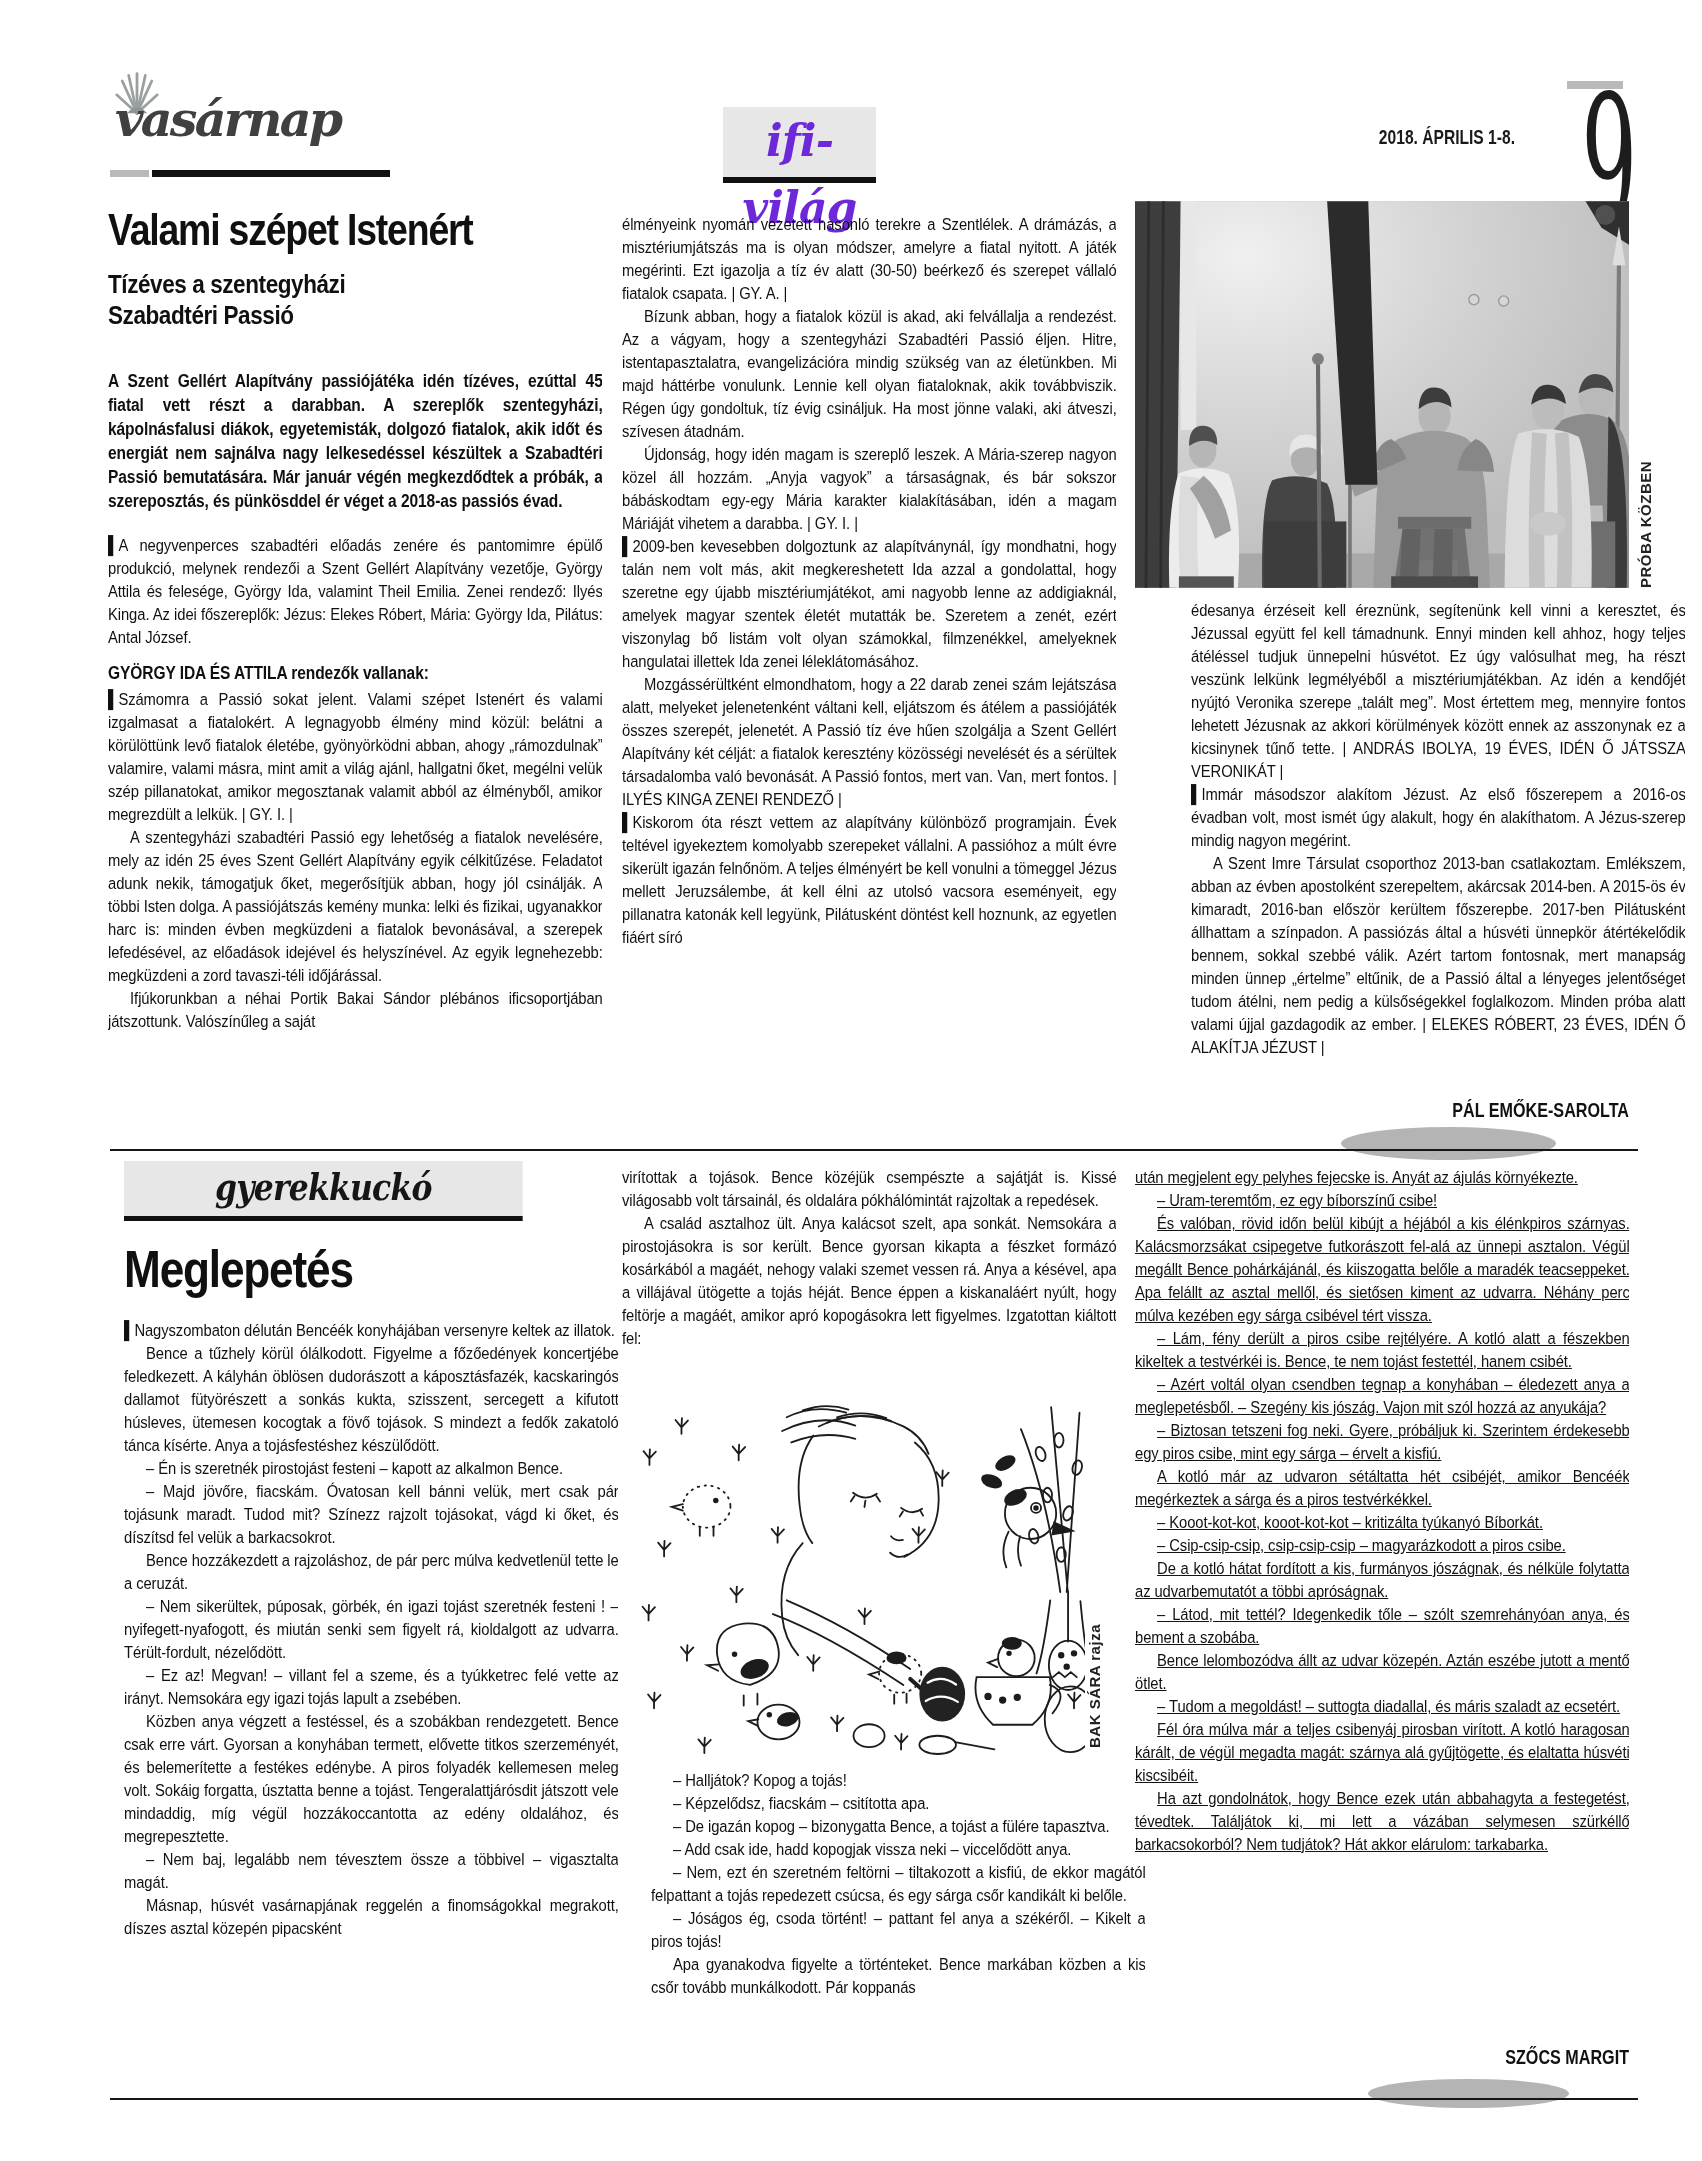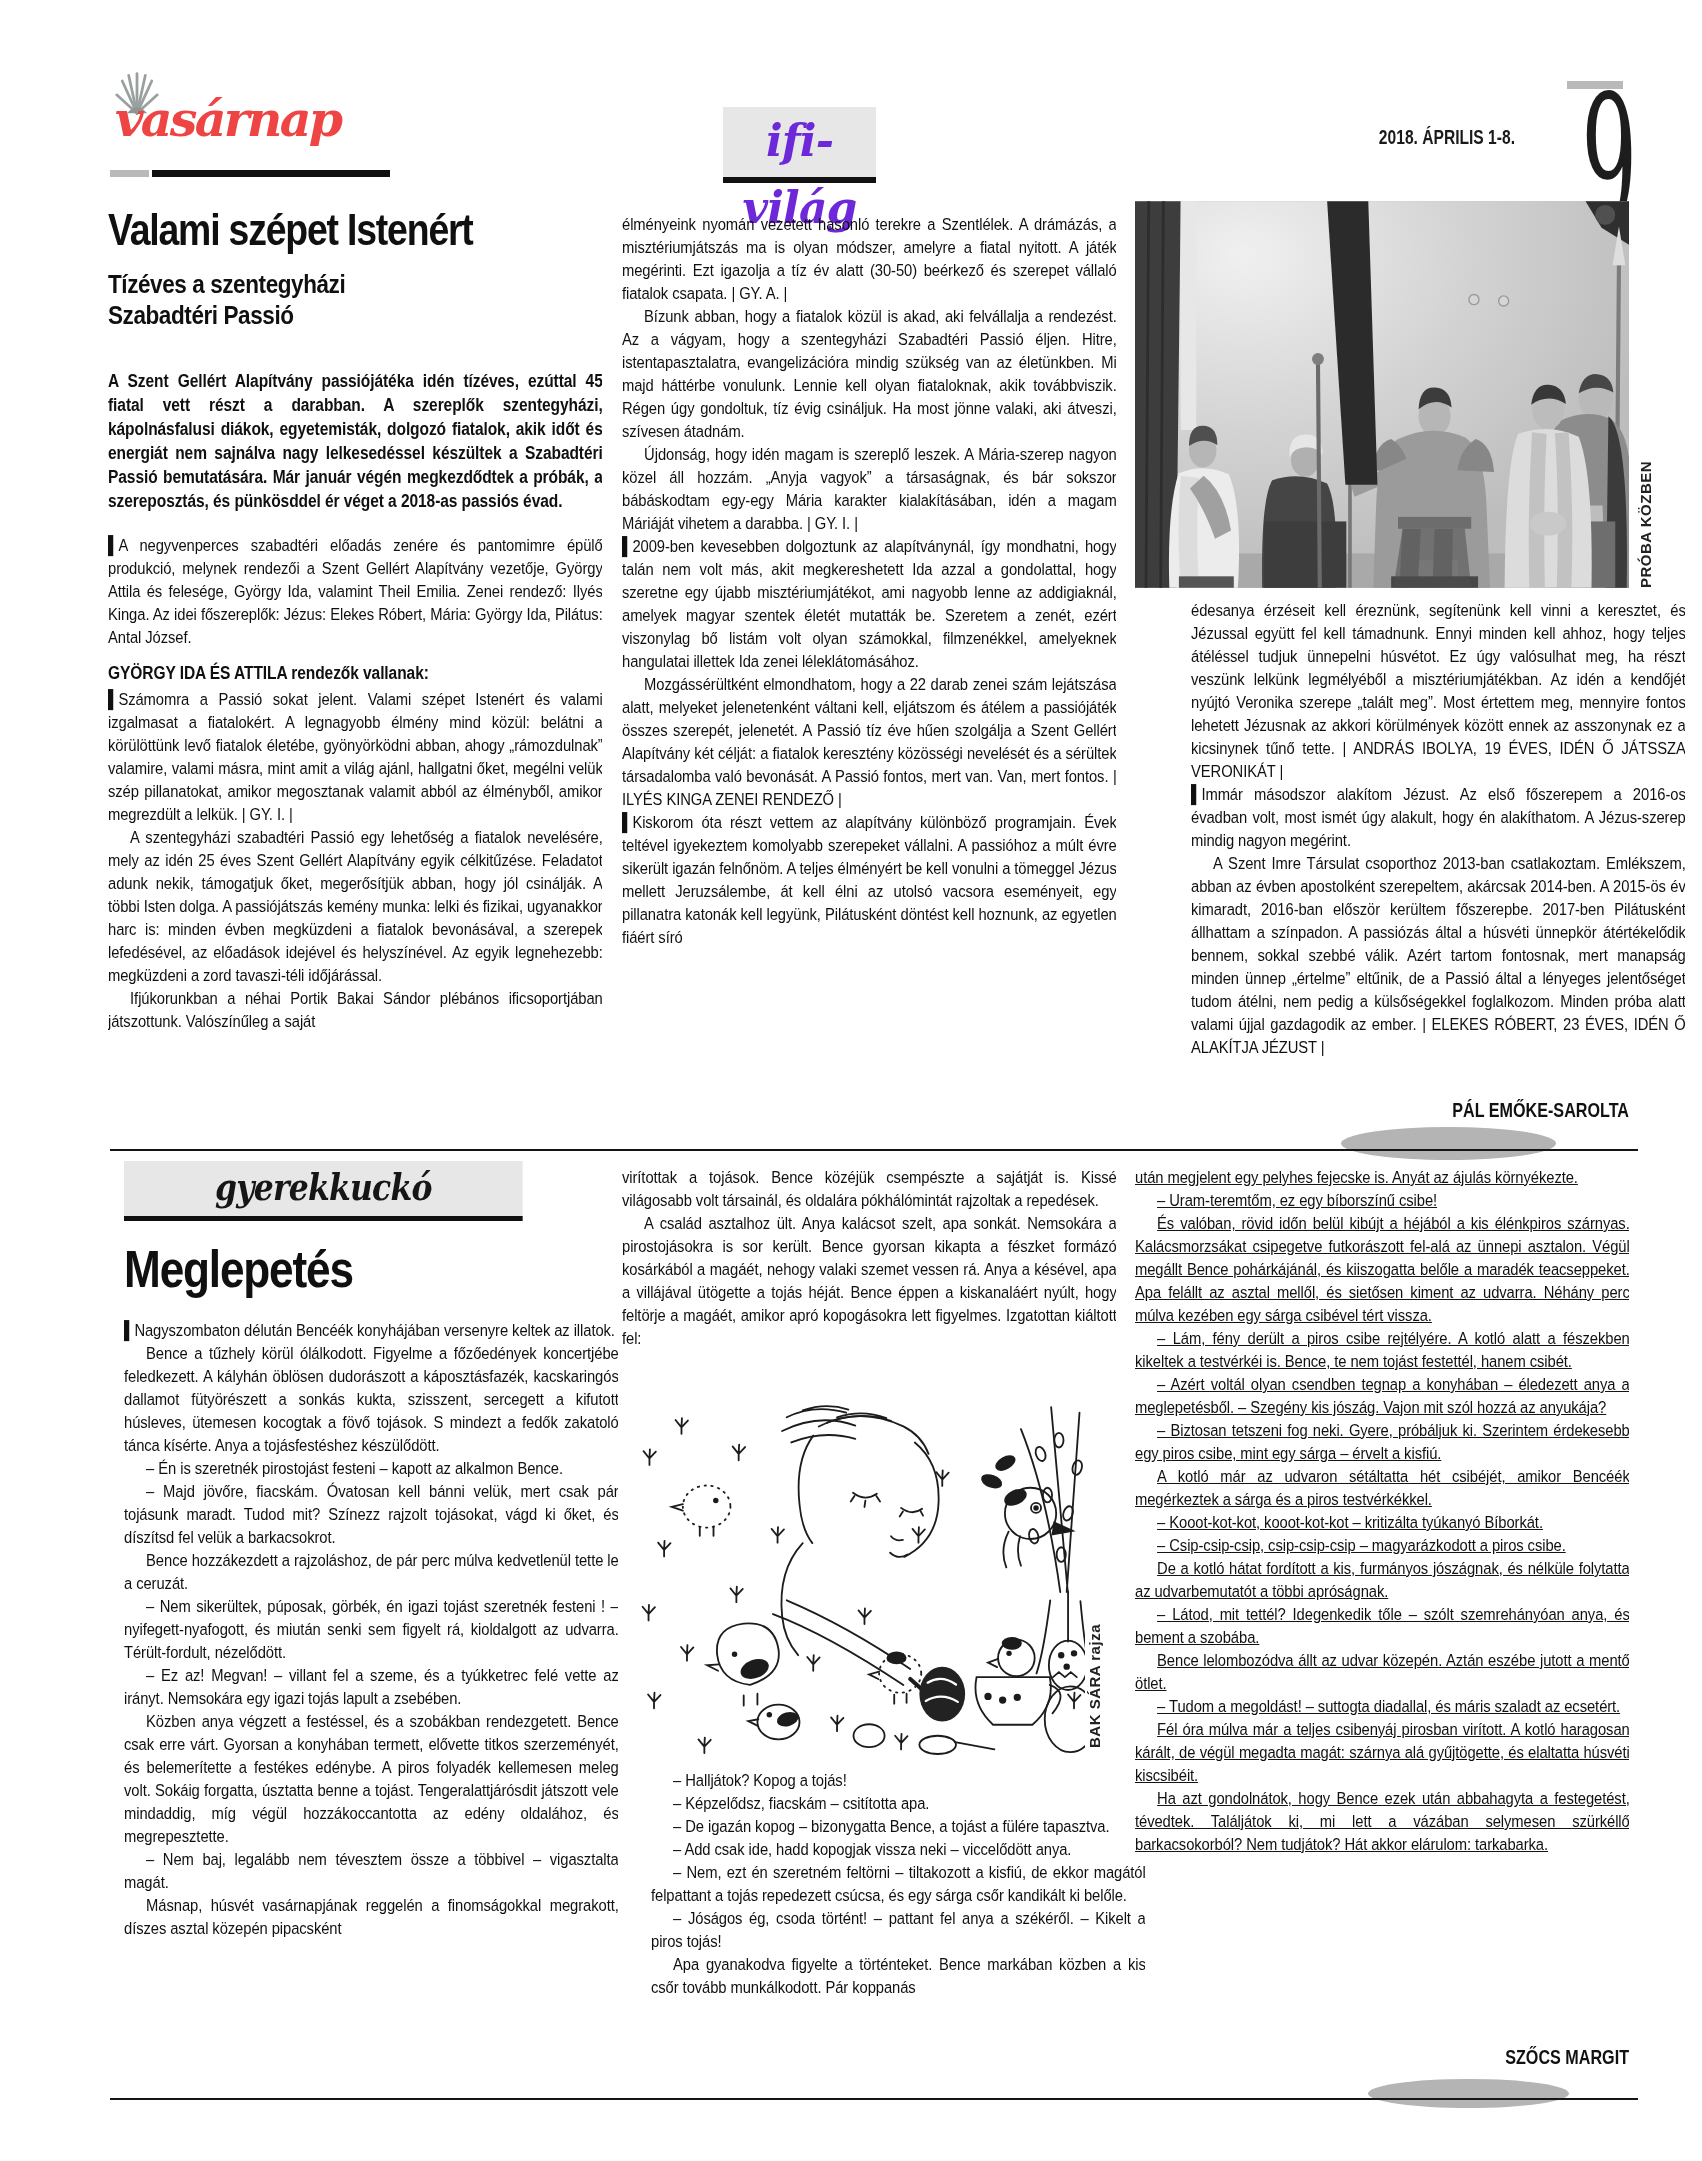--- a/index.html
+++ b/index.html
@@ -1,21 +1,21 @@
 <!DOCTYPE html>
 <html style="font-size:7.3px"><head>
 <meta charset="utf-8">
 <style>
   html,body{margin:0;padding:0;}
   body{width:1702px;height:2161px;position:relative;background:#ffffff;
        font-family:"Liberation Sans",sans-serif;color:#141414;overflow:hidden;}
   .abs{position:absolute;}
   
   .logo-text{font-family:"DejaVu Serif",serif;font-style:italic;font-weight:700;
-             font-size:49px;letter-spacing:-2.7px;color:#ef4444;white-space:nowrap;}
+             font-size:49px;letter-spacing:-2.7px;color:#404040;white-space:nowrap;}
   .bar{background:#111;}
   .bar-gray{background:#b9b9b9;}
   .section-box{background:#e7e7e7;border-bottom:6.4px solid #111;text-align:center;}
   .section-box span{font-family:"DejaVu Serif",serif;font-style:italic;font-weight:700;
              font-size:44px;letter-spacing:-0.9px;color:#6d28d9;line-height:67px;}
   .date{font-weight:700;font-size:20px;text-align:right;transform:scaleX(.78);
         transform-origin:100% 0;white-space:nowrap;color:#1a1a1a;}
   .pagenum{font-family:"DejaVu Serif",serif;font-weight:400;font-size:183px;line-height:146px;
            color:#1d1d1d;text-align:center;}
   .pagenum span{display:inline-block;transform:scaleX(.48);transform-origin:50% 0;}

